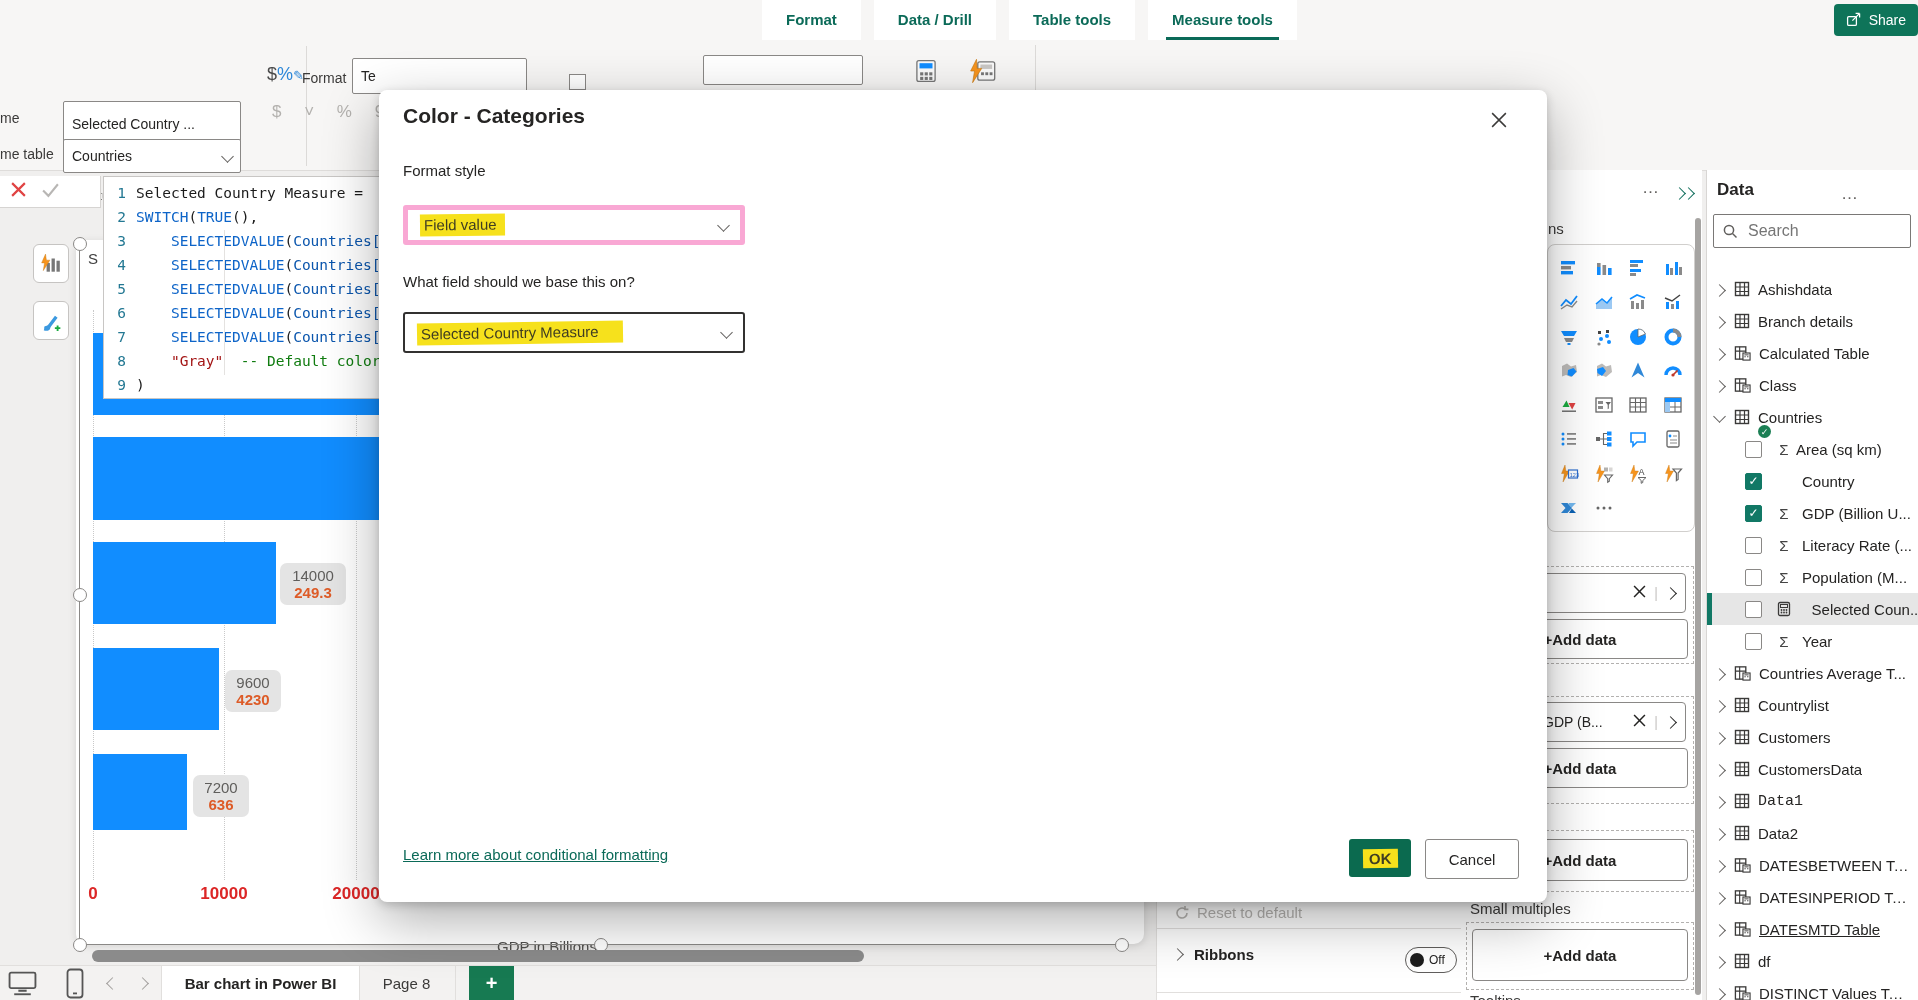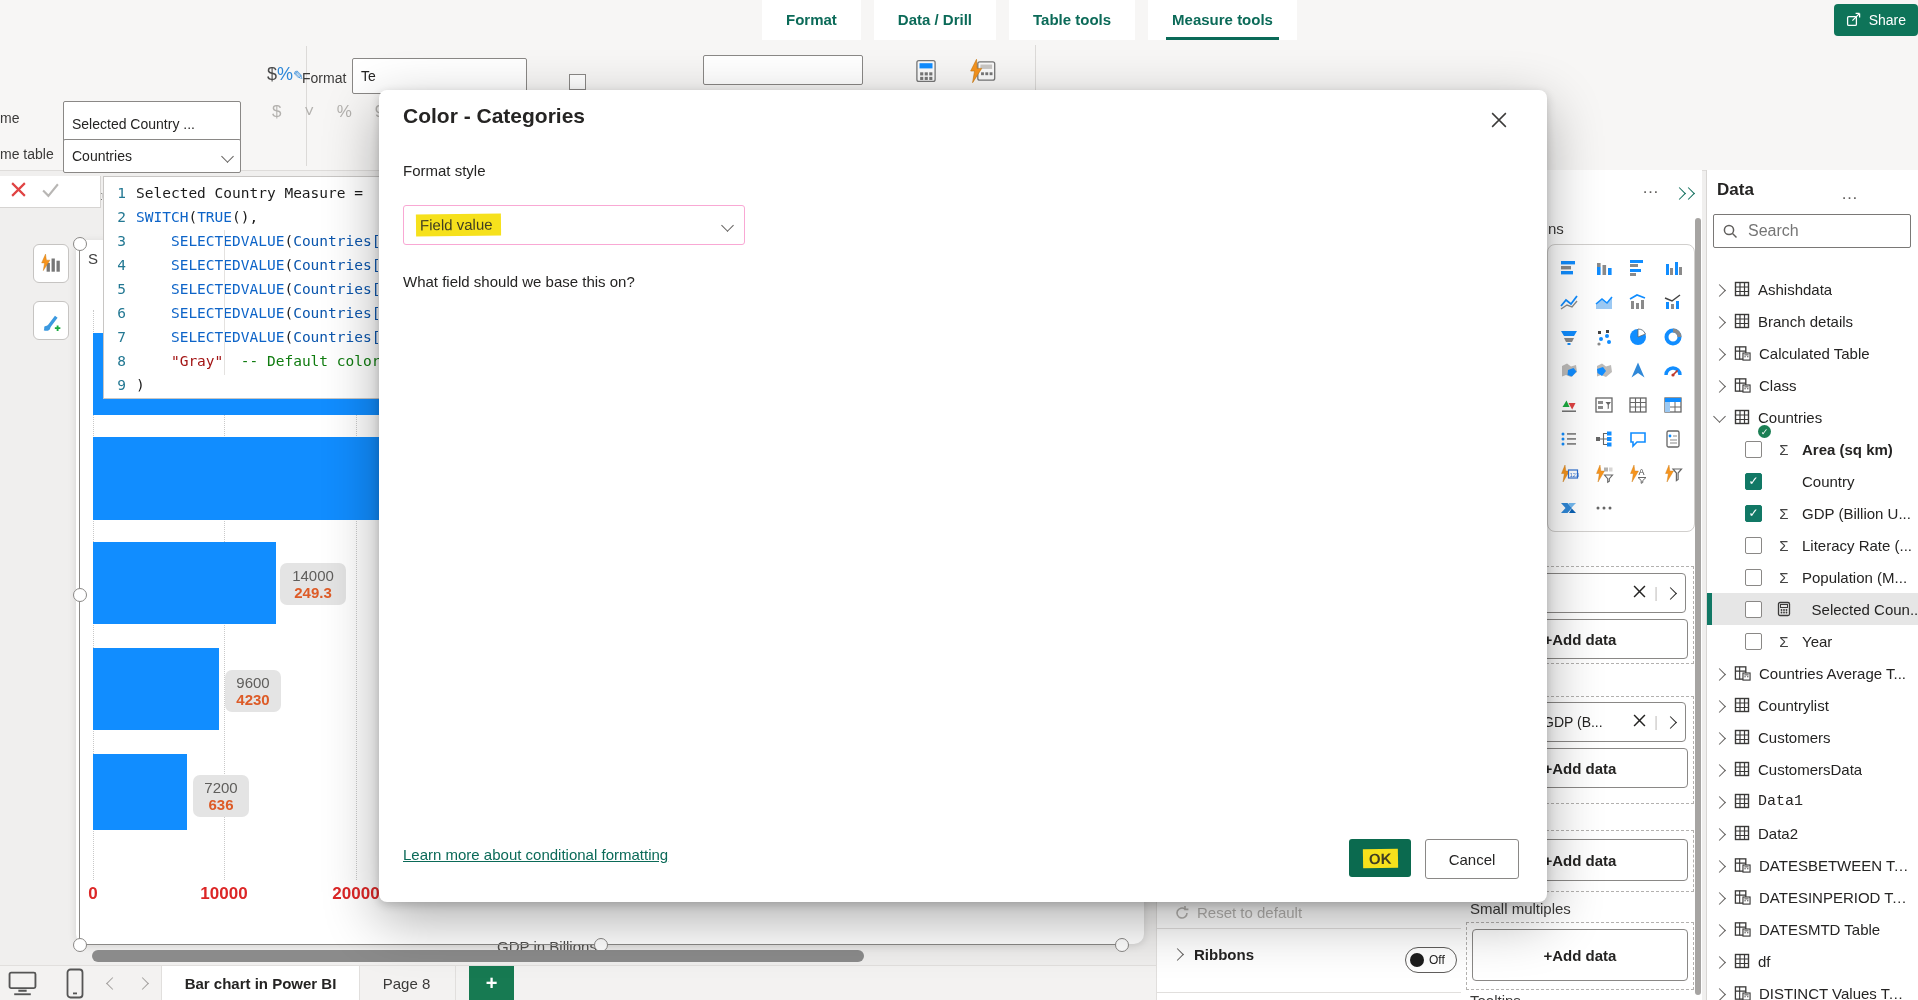--- a/index.html
+++ b/index.html
@@ -89,21 +89,21 @@
   #tab-report{left:161px;width:197px;background:#fff;font-weight:700;border-left:1px solid #e1dfdd;border-right:1px solid #e1dfdd;}
   #tab-page{left:358px;width:97px;color:#3b3a39;border-right:1px solid #e1dfdd;}
   #tab-add{left:469px;width:45px;background:#177A52;color:#fff;font-size:20px;font-weight:700;}
   .navch{color:#a19f9d;font-size:14px;}
   
   #dialog{left:379px;top:90px;width:1168px;height:812px;background:#fff;border-radius:8px;z-index:50;
           box-shadow:0 18px 55px rgba(0,0,0,.32),0 3px 10px rgba(0,0,0,.18);}
   #dlg-title{position:absolute;left:24px;top:14px;font-size:21px;font-weight:700;color:#252423;}
   #dlg-close{position:absolute;right:40px;top:22px;cursor:pointer;}
   .dlg-label{position:absolute;left:24px;font-size:15px;color:#252423;}
-  .dd{position:absolute;left:24px;width:342px;background:#fff;border:1px solid #f9a8d4;border-radius:3px;
+  .dd{position:absolute;left:24px;width:342px;background:#fff;border:5px solid #f9a8d4;border-radius:3px;
       display:flex;align-items:center;padding:0 12px;box-sizing:border-box;justify-content:space-between;cursor:pointer;}
   .hl{background:#F6E11C;color:#3f3d22;padding:2px 8px 3px 4px;display:inline-block;transform:rotate(-0.6deg);font-size:15px;}
   #dlg-link{position:absolute;left:24px;top:756px;font-size:15px;color:#0b6a58;text-decoration:underline;cursor:pointer;}
   #ok-btn{position:absolute;left:970px;top:749px;width:62px;height:38px;background:#0B6A4F;border-radius:3px;
           display:flex;align-items:center;justify-content:center;cursor:pointer;}
   #ok-btn .hl{transform:rotate(-1deg);font-weight:700;padding:1px 6px;}
   #cancel-btn{position:absolute;left:1046px;top:749px;width:92px;height:38px;background:#fff;border:1px solid #8a8886;
               border-radius:3px;display:flex;align-items:center;justify-content:center;font-size:15px;cursor:pointer;}
 </style>
 </head>
@@ -591,21 +591,21 @@
           </svg>
           <span style="position:absolute;left:24px;top:16px;width:13px;height:13px;border-radius:50%;background:#1b7f54;color:#fff;font-size:9px;display:flex;align-items:center;justify-content:center;">✓</span>
         </span>
         <span style="margin-left:8px;white-space:nowrap;overflow:hidden;text-overflow:ellipsis;max-width:150px;">Countries</span>
       </div>
       <div class="trow" style="top: 263px;">
         <span class="cbox" style="margin-left:38px;"></span>
         <span style="margin-left:14px;display:flex;">
           <span class="sum">Σ</span>
         </span>
-        <span style="margin-left:10px;white-space:nowrap;overflow:hidden;max-width:112px;font-weight:bold;">Area (sq km)</span>
+        <span style="margin-left:4px;white-space:nowrap;overflow:hidden;max-width:112px;">Area (sq km)</span>
       </div>
       <div class="trow" style="top: 295px;">
         <span class="cbox on" style="margin-left:38px;">✓</span>
         <span style="margin-left:14px;display:flex;">
           <span style="width:16px;"></span>
         </span>
         <span style="margin-left:10px;white-space:nowrap;overflow:hidden;max-width:112px;">Country</span>
       </div>
       <div class="trow" style="top: 327px;">
         <span class="cbox on" style="margin-left:38px;">✓</span>
@@ -742,21 +742,21 @@
       <div class="trow" style="top: 743px;">
         <span style="margin-left:8px;position:relative;top:0;"><span class="chev r"></span></span>
         <span style="margin-left:10px;display:flex;position:relative;">
           <svg viewBox="0 0 18 16" width="17" height="16">
             <rect x="1.5" y="1.5" width="11" height="13" fill="none" stroke="#3b3a39" stroke-width="1.4"></rect>
             <path d="M1.5 6 h11 M6 1.5 v13" stroke="#3b3a39" stroke-width="1.2"></path>
             <rect x="9.5" y="8" width="7.5" height="7.5" fill="#fff" stroke="#3b3a39" stroke-width="1.2"></rect>
             <path d="M11 10 h4.5 M11 12 h1.5 M13.8 12 h1.5" stroke="#3b3a39" stroke-width="1"></path>
           </svg>
         </span>
-        <span style="margin-left:8px;white-space:nowrap;overflow:hidden;text-overflow:ellipsis;max-width:150px;">DATESMTD Table</span>
+        <span style="margin-left:8px;white-space:nowrap;overflow:hidden;text-overflow:ellipsis;max-width:150px;text-decoration:underline;">DATESMTD Table</span>
       </div>
       <div class="trow" style="top: 775px;">
         <span style="margin-left:8px;position:relative;top:0;"><span class="chev r"></span></span>
         <span style="margin-left:10px;display:flex;position:relative;">
           <svg viewBox="0 0 16 16" width="16" height="16">
             <rect x="1.5" y="1.5" width="13" height="13" fill="none" stroke="#3b3a39" stroke-width="1.4"></rect>
             <path d="M1.5 6 h13 M1.5 10.5 h13 M6 1.5 v13 M10.5 1.5 v13" stroke="#3b3a39" stroke-width="1.2"></path>
           </svg>
         </span>
         <span style="margin-left:8px;white-space:nowrap;overflow:hidden;text-overflow:ellipsis;max-width:150px;text-align:center;">df</span>
@@ -803,20 +803,24 @@
   <div id="dlg-title">Color - Categories</div>
   <div id="dlg-close"><svg viewBox="0 0 14 14" width="16" height="16">
         <path d="M1 1 L13 13 M13 1 L1 13" stroke="#3b3a39" stroke-width="1.3"></path>
       </svg></div>
   <div class="dlg-label" style="top:72px;">Format style</div>
   <div class="dd" style="top:115px;height:40px;">
     <span class="hl">Field value</span>
     <span class="chev d"></span>
   </div>
   <div class="dlg-label" style="top:183px;">What field should we base this on?</div>
+  <div class="dd" style="top:222px;height:41px;border:2px solid #323130;">
+    <span class="hl" style="padding-right:24px;transform:rotate(-0.9deg);">Selected Country Measure</span>
+    <span class="chev d"></span>
+  </div>
   <div id="dlg-link">Learn more about conditional formatting</div>
   <div id="ok-btn">
       <span class="hl">OK</span>
     </div>
   <div id="cancel-btn">
       <span>Cancel</span>
     </div>
 </div>
 
 </body></html>

